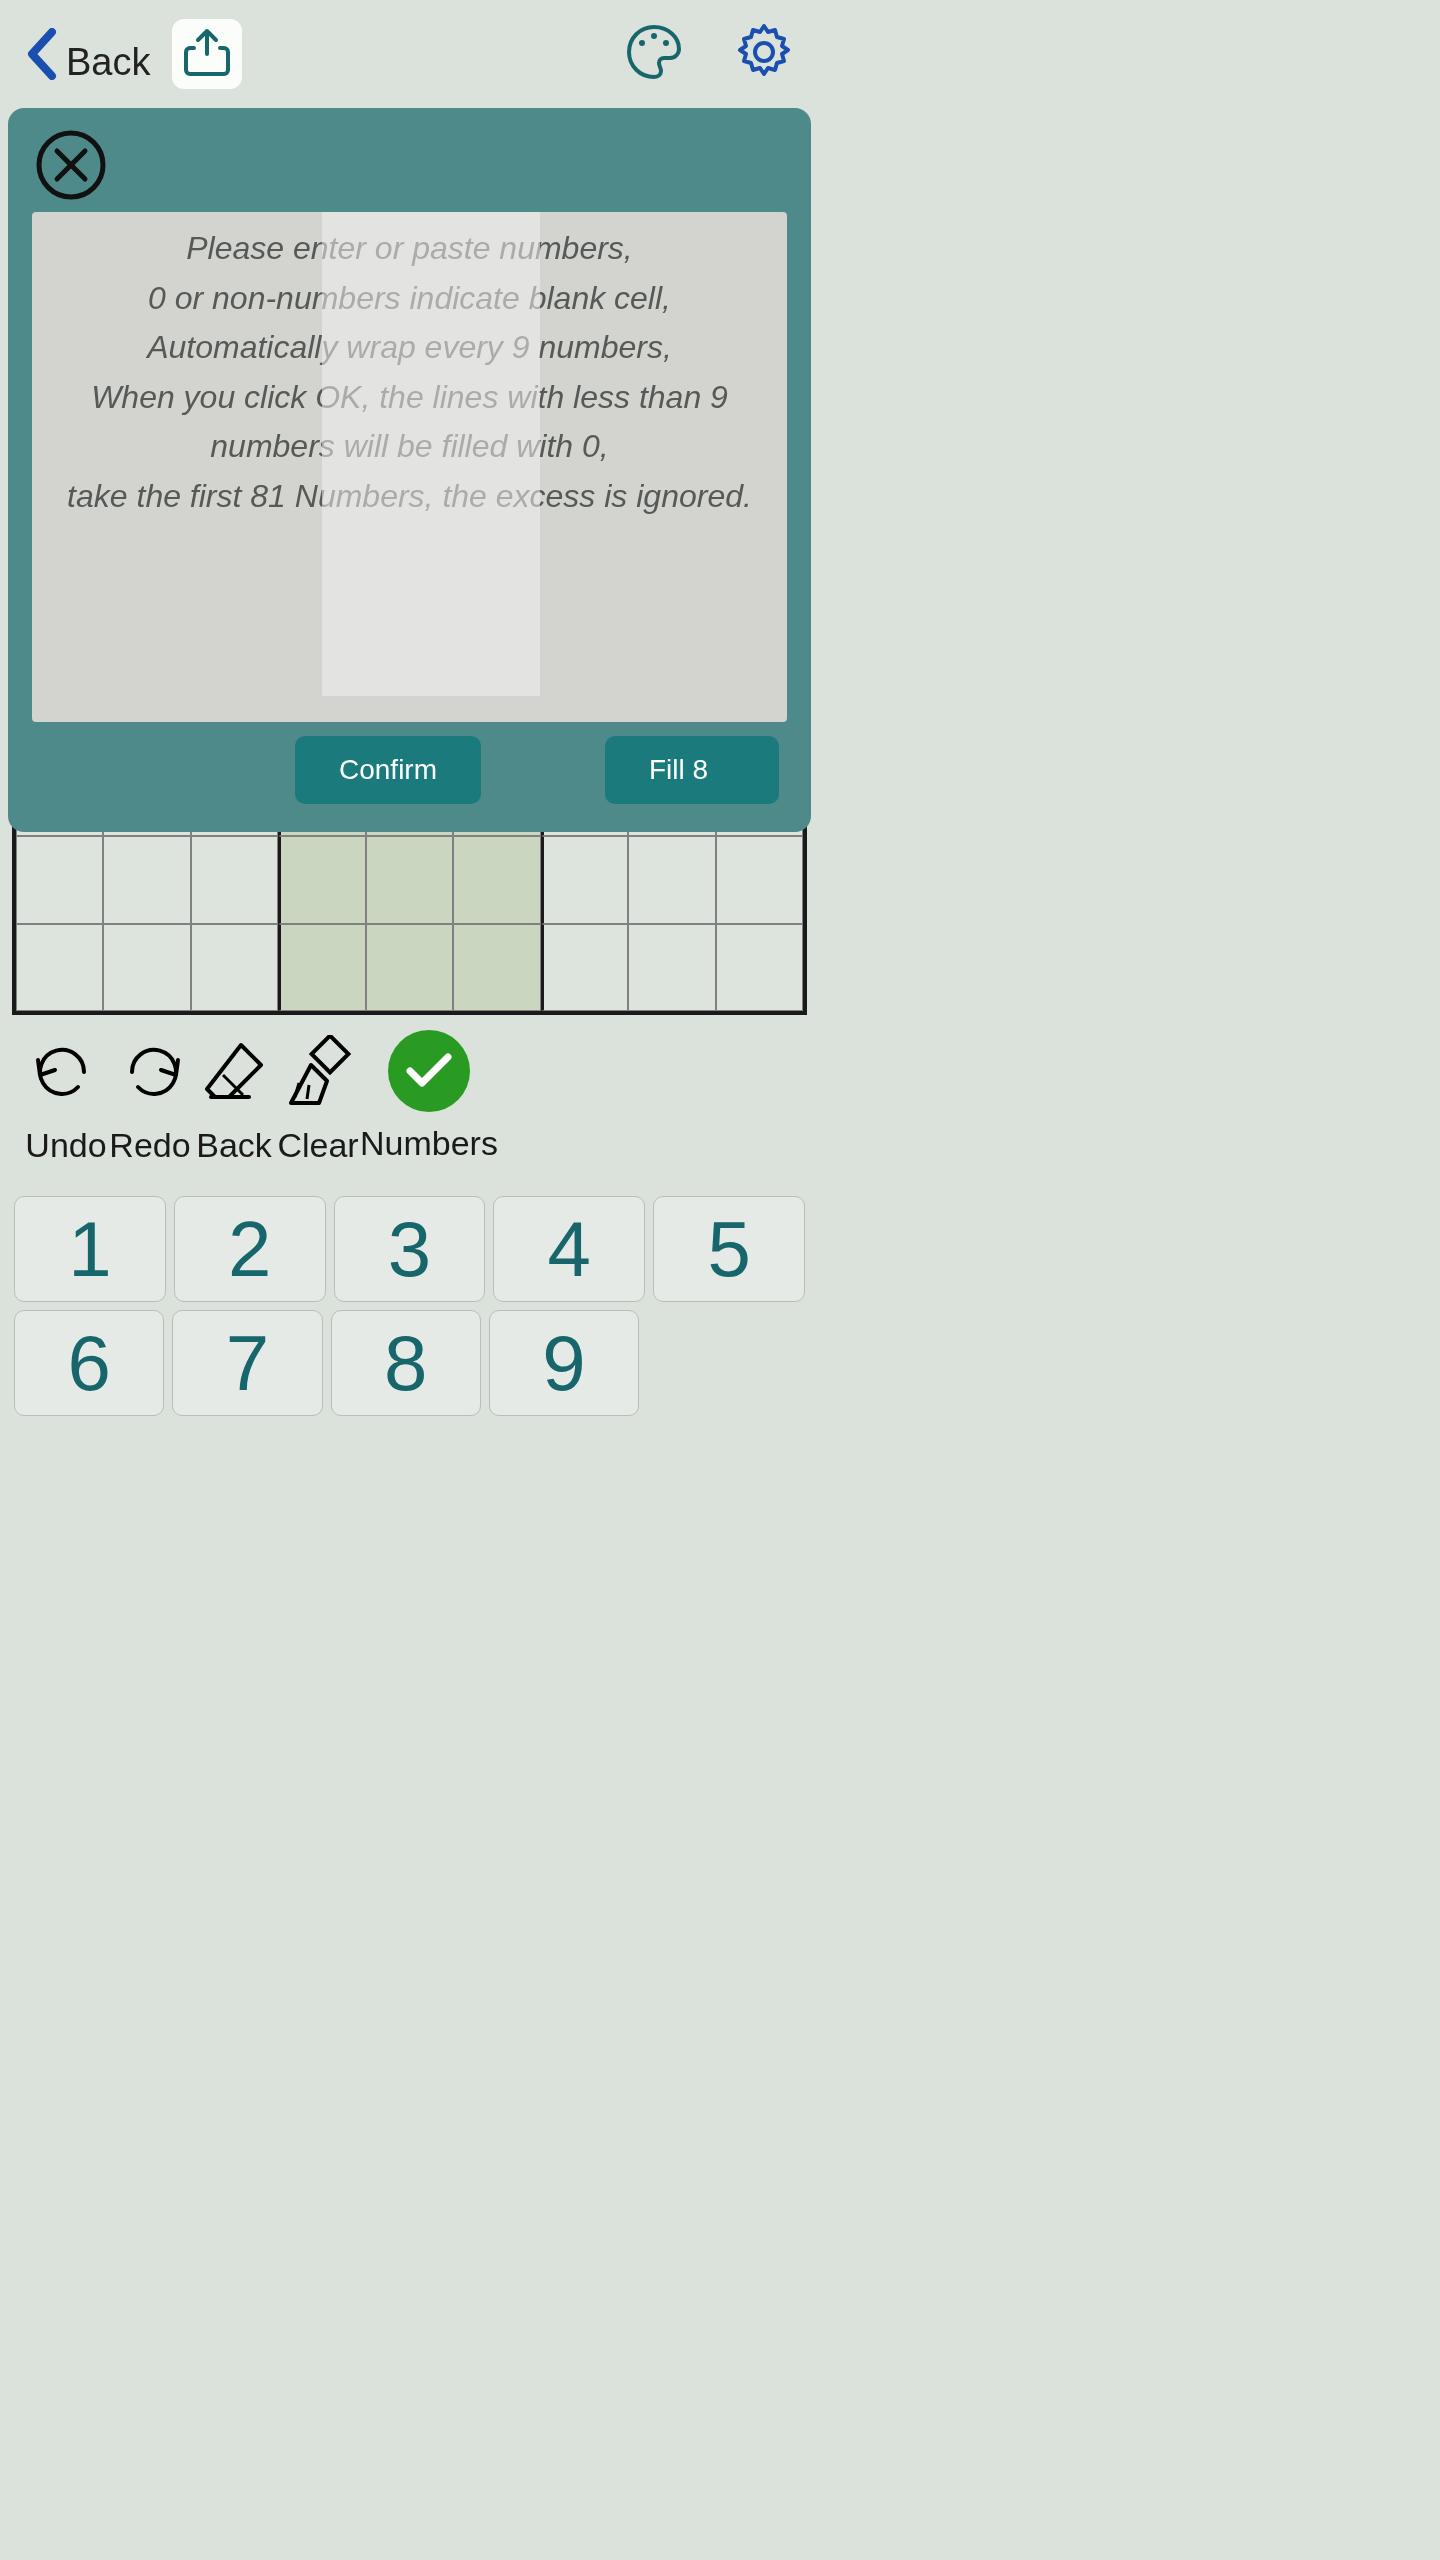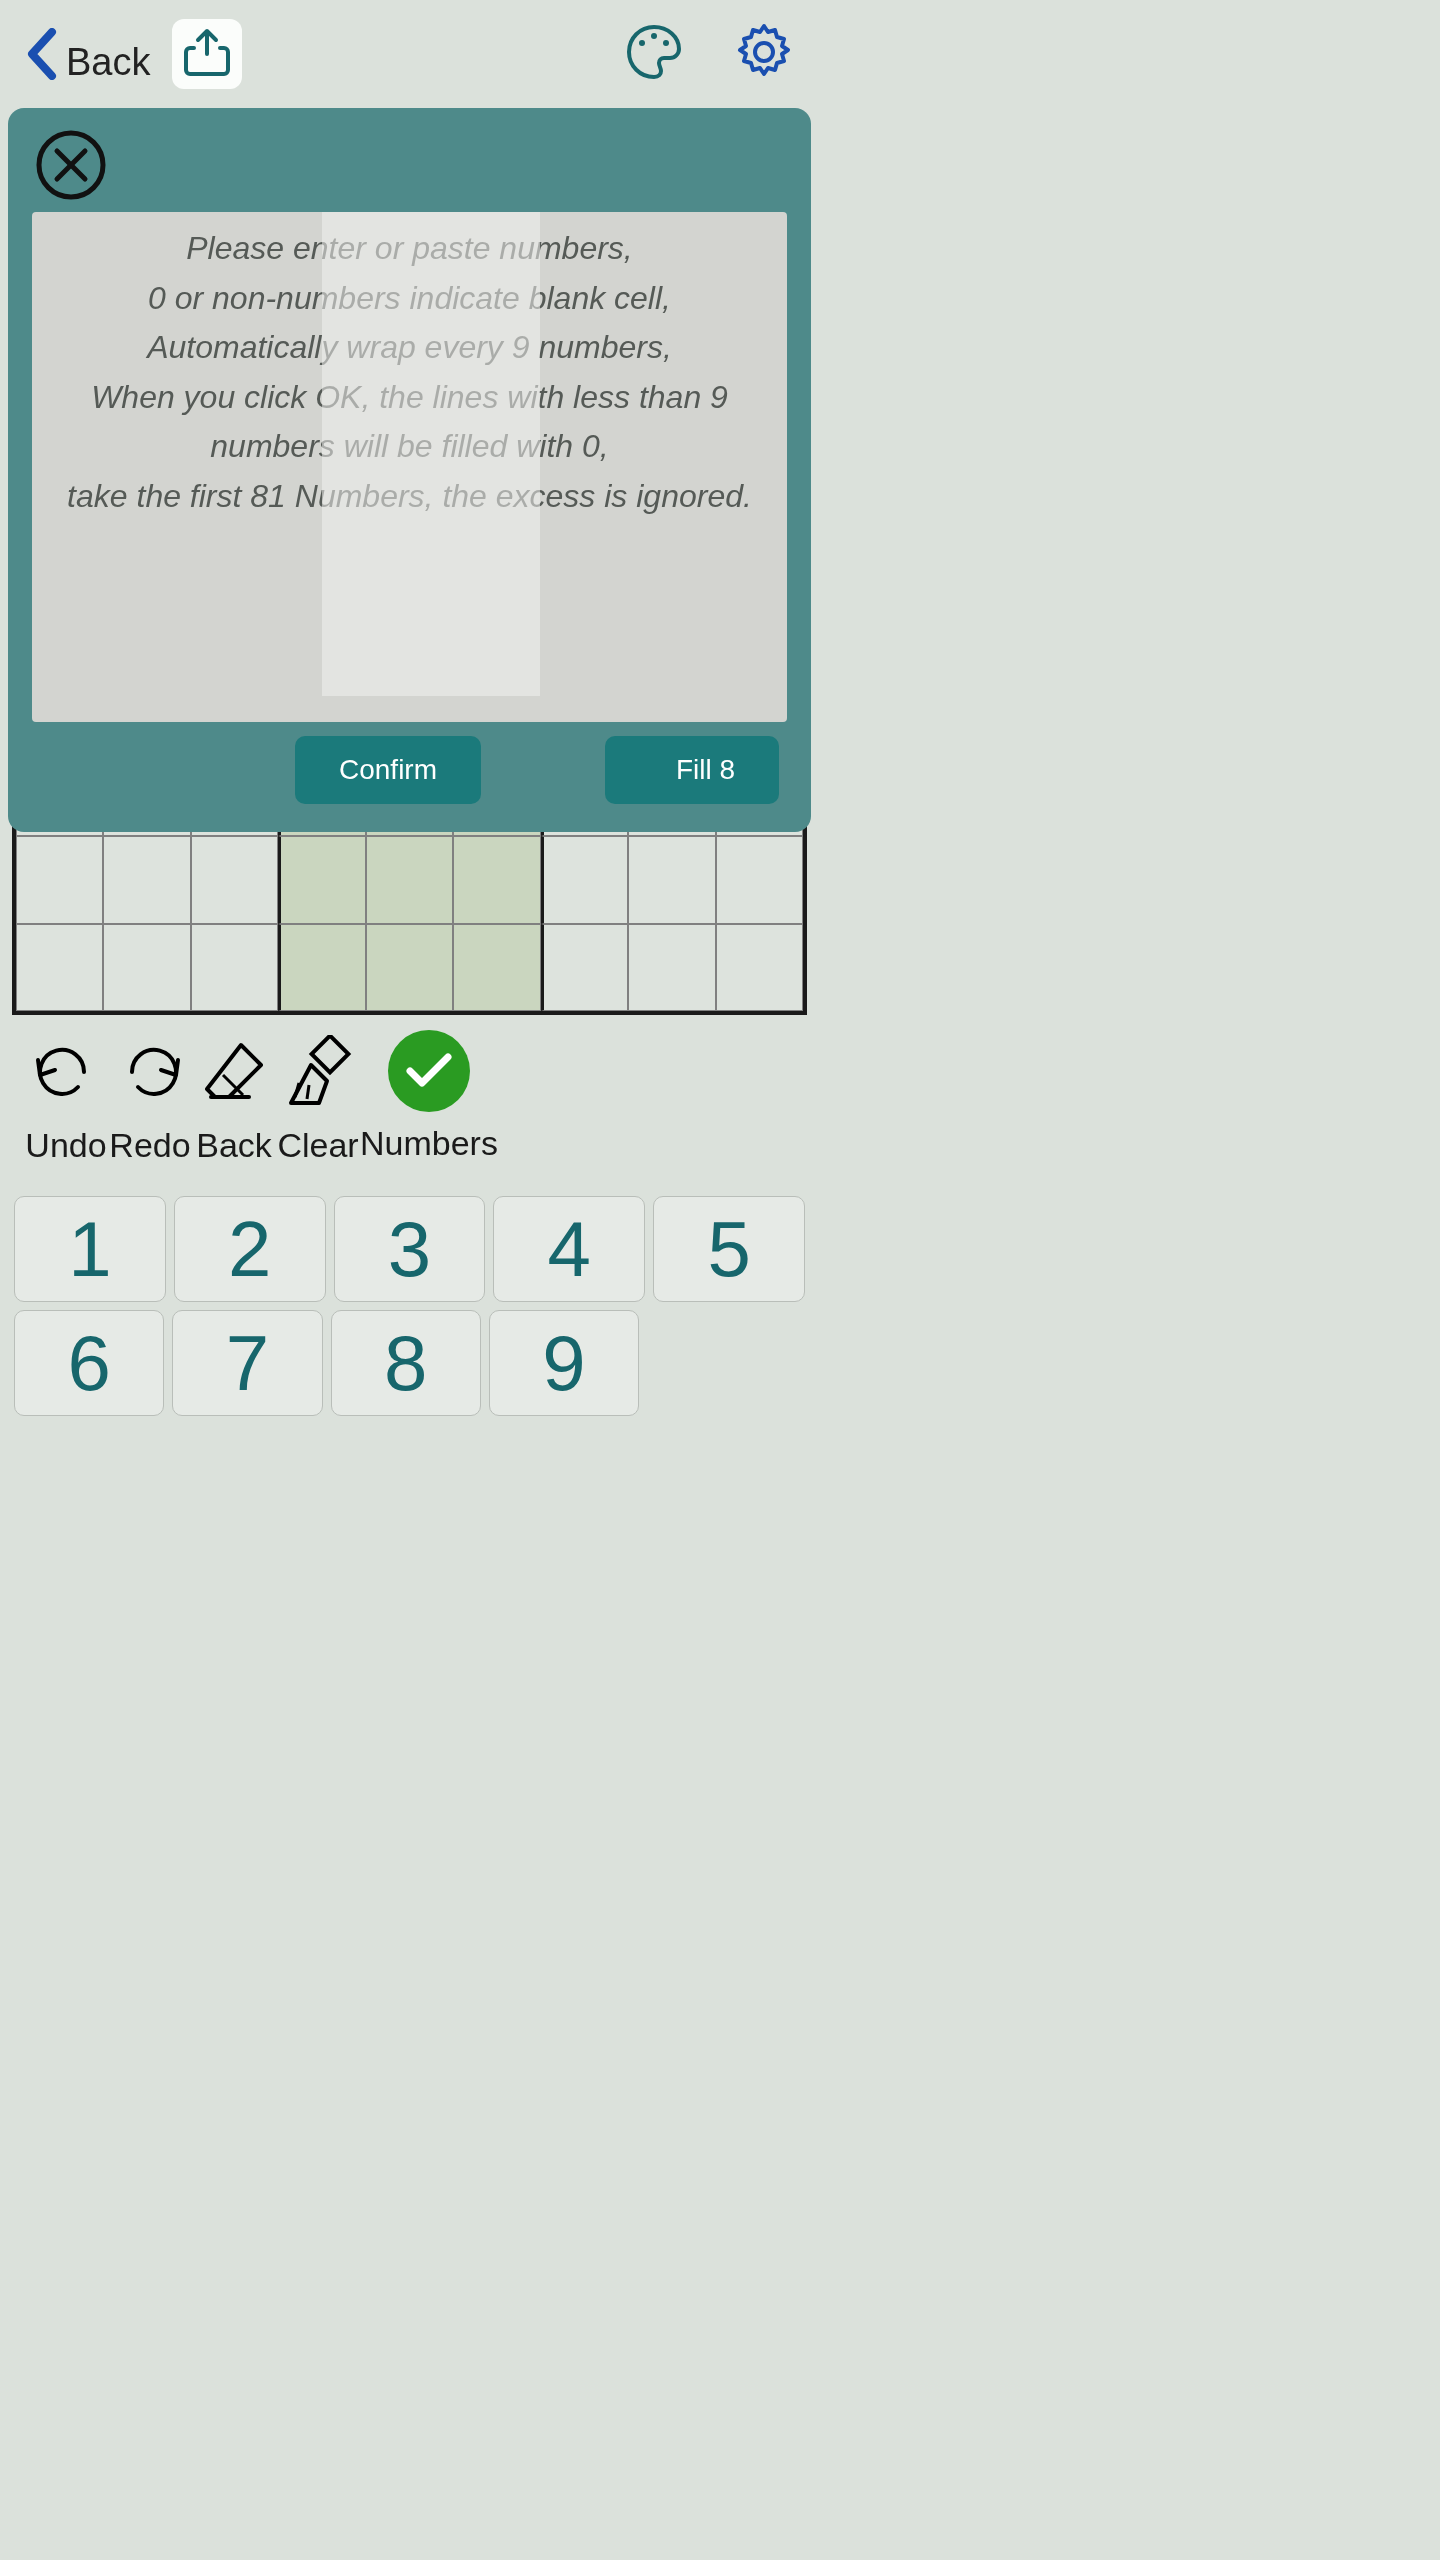--- a/index.html
+++ b/index.html
@@ -173,21 +173,21 @@
     gap: 124px;
     padding: 14px 8px 4px 8px;
   }
   .modal-btn {
     background: #1b7a7b;
     color: #fff;
     font-size: 28px;
     padding: 18px 44px;
     border-radius: 10px;
     min-width: 174px;
-    text-align: right;
+    text-align: left;
   }
 </style>
 </head>
 <body>
 
 <div class="topbar">
   <div class="back-group">
     <span class="chevron-left">
       <svg viewBox="0 0 36 52">
           <polyline points="28,4 8,26 28,48" fill="none" stroke="#1a4fb0" stroke-width="8" stroke-linecap="round" stroke-linejoin="round"></polyline>

